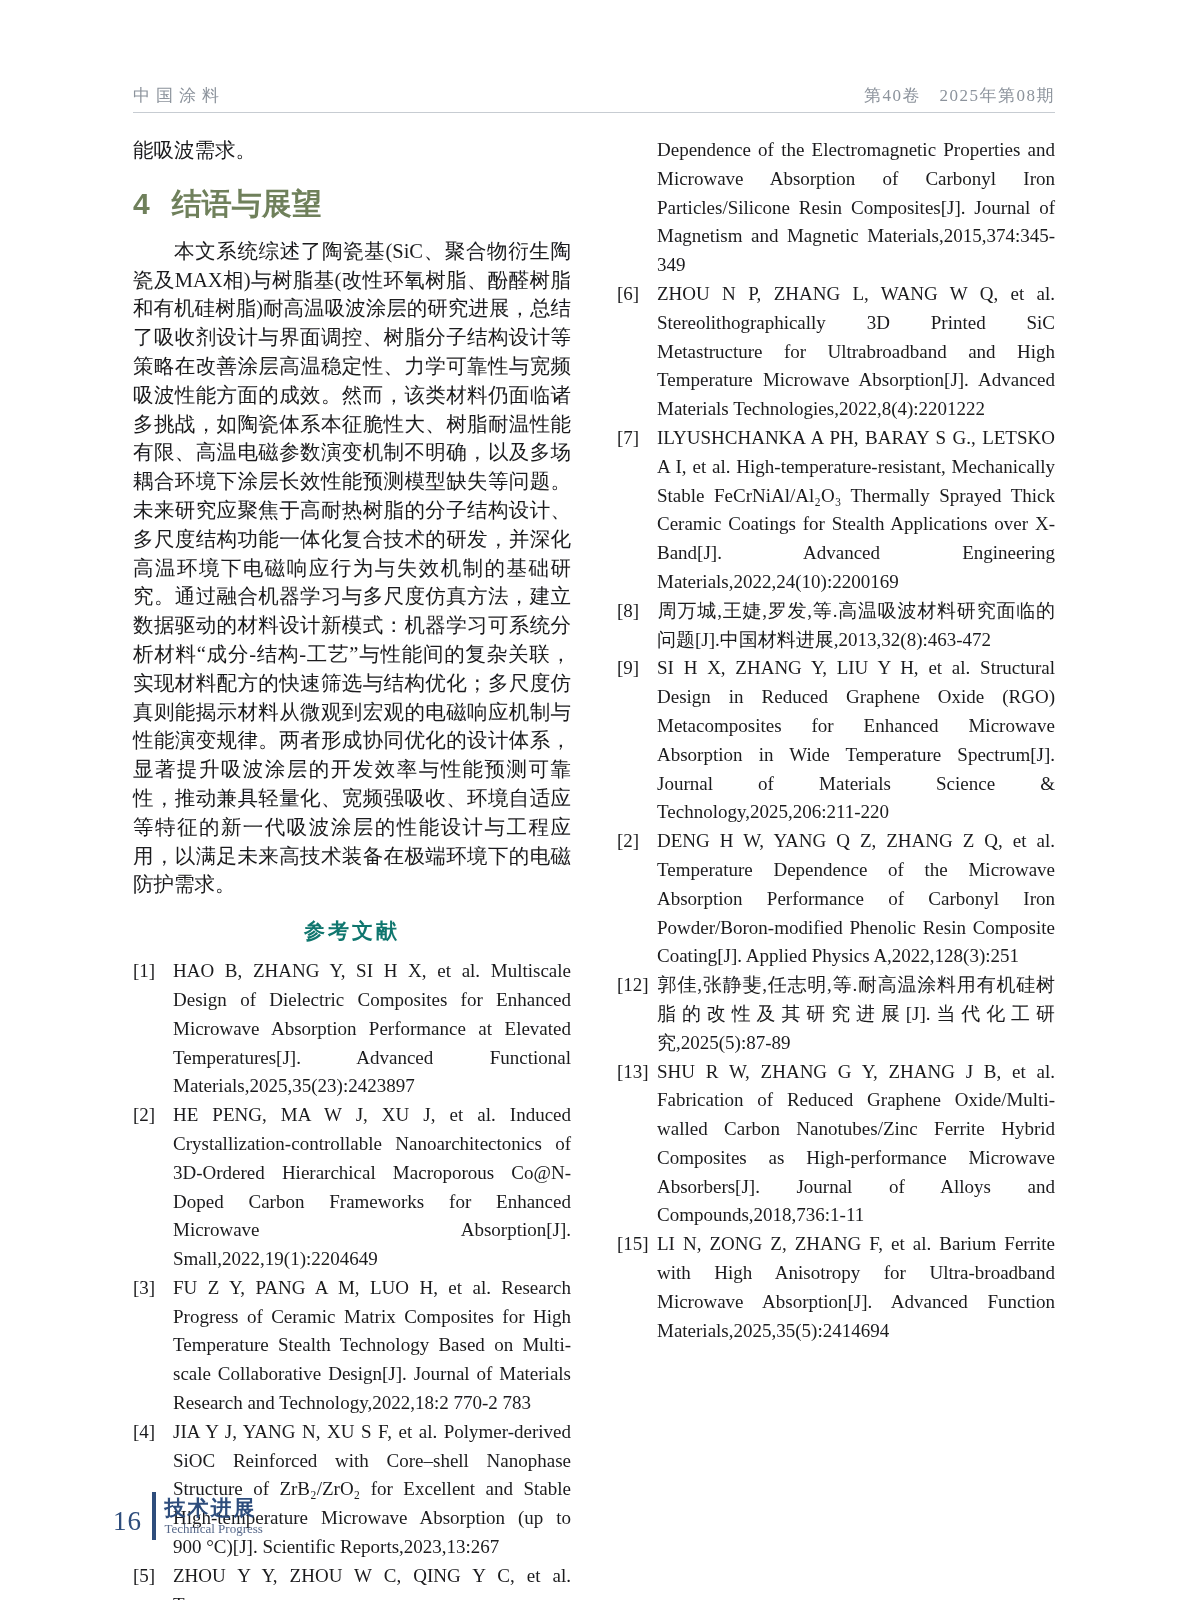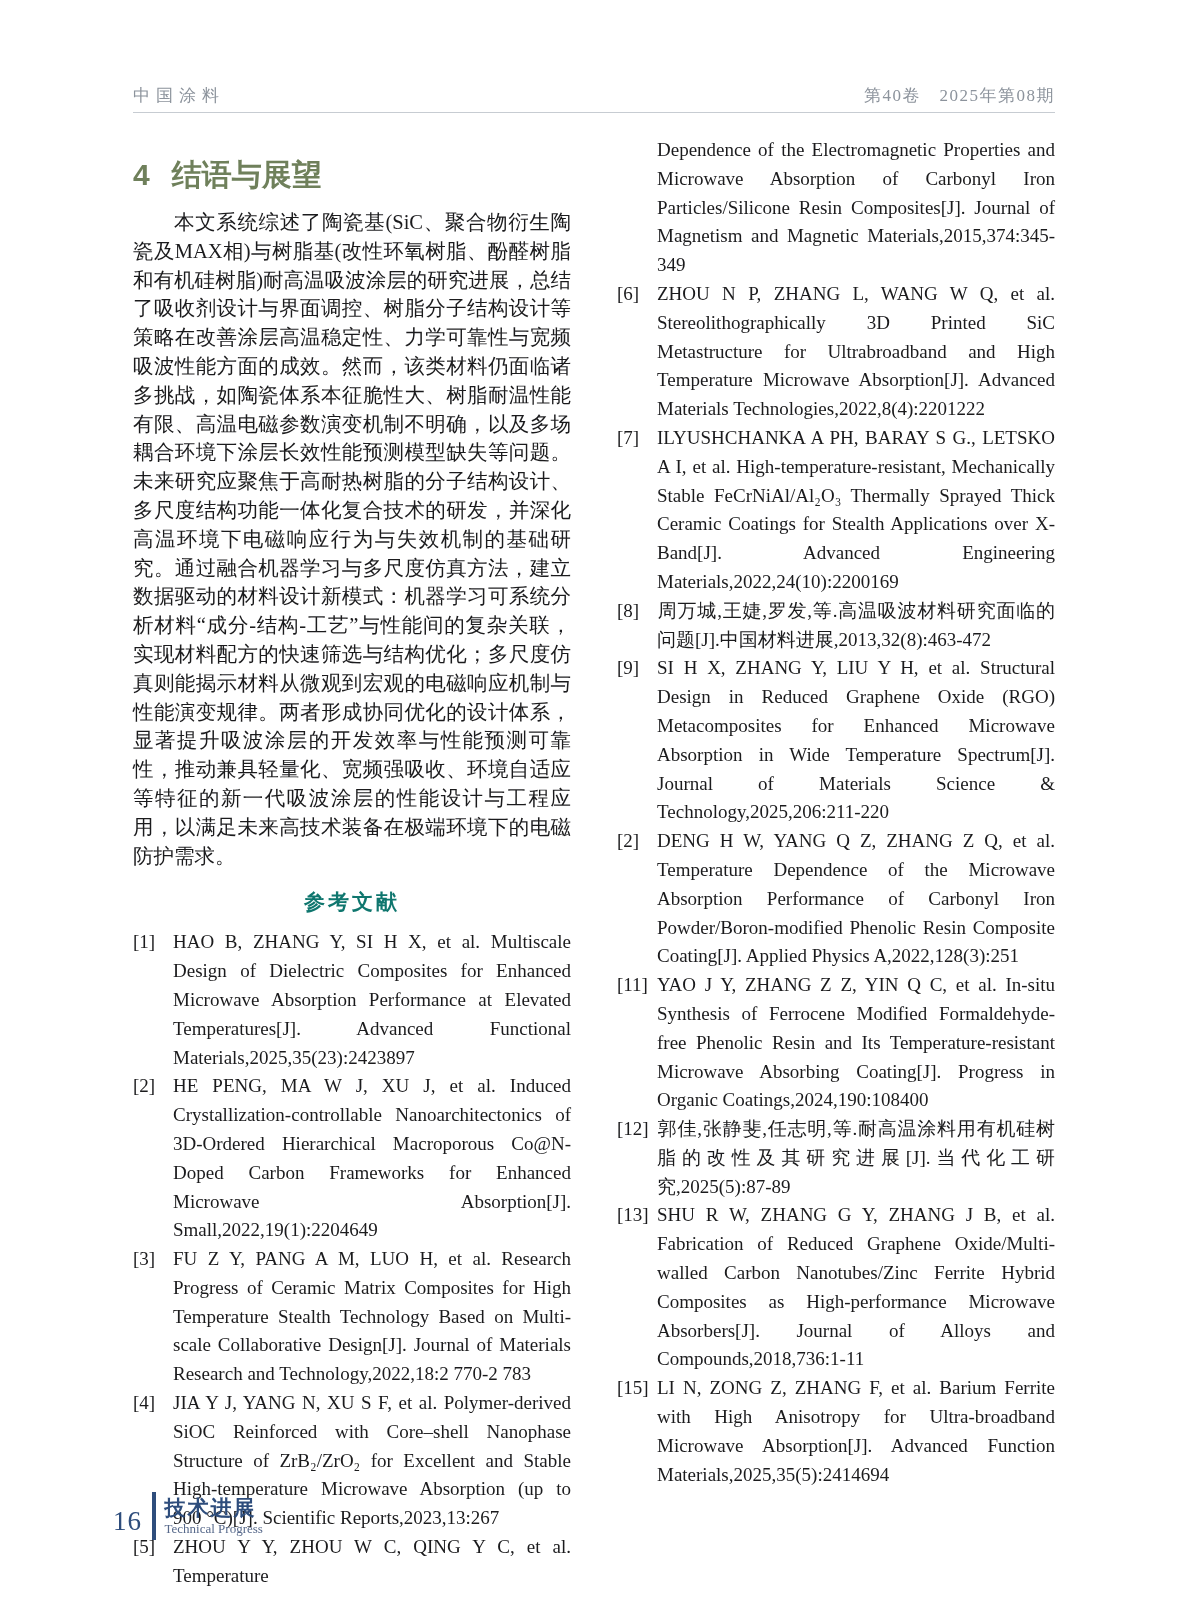--- a/index.html
+++ b/index.html
@@ -62,20 +62,21 @@
 
 <div class="page">
 
   <div class="header">
     <span class="journal-name">中国涂料</span>
     <span class="issue-info">第40卷　2025年第08期</span>
   </div>
   <div class="header-rule"></div>
 
   <div class="col left">
+    <p class="body-cn lead">能吸波需求。</p>
     <h2 class="section-heading">
       <span>4</span>
       <span>结语与展望</span>
     </h2>
     <p class="body-cn indent">本文系统综述了陶瓷基(SiC、聚合物衍生陶瓷及MAX相)与树脂基(改性环氧树脂、酚醛树脂和有机硅树脂)耐高温吸波涂层的研究进展，总结了吸收剂设计与界面调控、树脂分子结构设计等策略在改善涂层高温稳定性、力学可靠性与宽频吸波性能方面的成效。然而，该类材料仍面临诸多挑战，如陶瓷体系本征脆性大、树脂耐温性能有限、高温电磁参数演变机制不明确，以及多场耦合环境下涂层长效性能预测模型缺失等问题。未来研究应聚焦于高耐热树脂的分子结构设计、多尺度结构功能一体化复合技术的研发，并深化高温环境下电磁响应行为与失效机制的基础研究。通过融合机器学习与多尺度仿真方法，建立数据驱动的材料设计新模式：机器学习可系统分析材料“成分-结构-工艺”与性能间的复杂关联，实现材料配方的快速筛选与结构优化；多尺度仿真则能揭示材料从微观到宏观的电磁响应机制与性能演变规律。两者形成协同优化的设计体系，显著提升吸波涂层的开发效率与性能预测可靠性，推动兼具轻量化、宽频强吸收、环境自适应等特征的新一代吸波涂层的性能设计与工程应用，以满足未来高技术装备在极端环境下的电磁防护需求。</p>
 
     <h3 class="refs-heading">参考文献</h3>
 
     <div>
       <p class="ref"><span class="lbl">[1]</span><span>HAO B, ZHANG Y, SI H X, et al. Multiscale Design of Dielectric Composites for Enhanced Microwave Absorption Performance at Elevated Temperatures[J]. Advanced Functional Materials,2025,35(23):2423897</span></p>
@@ -87,21 +88,20 @@
   </div>
 
   <div class="col right">
     <p class="ref cont">Dependence of the Electromagnetic Properties and Microwave Absorption of Carbonyl Iron Particles/Silicone Resin Composites[J]. Journal of Magnetism and Magnetic Materials,2015,374:345-349</p>
     <div>
       <p class="ref"><span class="lbl">[6]</span><span>ZHOU N P, ZHANG L, WANG W Q, et al. Stereolithographically 3D Printed SiC Metastructure for Ultrabroadband and High Temperature Microwave Absorption[J]. Advanced Materials Technologies,2022,8(4):2201222</span></p>
       <p class="ref"><span class="lbl">[7]</span><span>ILYUSHCHANKA A PH, BARAY S G., LETSKO A I, et al. High-temperature-resistant, Mechanically Stable FeCrNiAl/Al₂O₃ Thermally Sprayed Thick Ceramic Coatings for Stealth Applications over X-Band[J]. Advanced Engineering Materials,2022,24(10):2200169</span></p>
       <p class="ref"><span class="lbl">[8]</span><span>周万城,王婕,罗发,等.高温吸波材料研究面临的问题[J].中国材料进展,2013,32(8):463-472</span></p>
       <p class="ref"><span class="lbl">[9]</span><span>SI H X, ZHANG Y, LIU Y H, et al. Structural Design in Reduced Graphene Oxide (RGO) Metacomposites for Enhanced Microwave Absorption in Wide Temperature Spectrum[J]. Journal of Materials Science &amp; Technology,2025,206:211-220</span></p>
       <p class="ref"><span class="lbl">[2]</span><span>DENG H W, YANG Q Z, ZHANG Z Q, et al. Temperature Dependence of the Microwave Absorption Performance of Carbonyl Iron Powder/Boron-modified Phenolic Resin Composite Coating[J]. Applied Physics A,2022,128(3):251</span></p>
-      <p class="ref"><span class="lbl">[11]</span><span>YAO J Y, ZHANG Z Z, YIN Q C, et al. In-situ Synthesis of Ferrocene Modified Formaldehyde-free Phenolic Resin and Its Temperature-resistant Microwave Absorbing Coating[J]. Progress in Organic Coatings,2024,190:108400</span></p>
       <p class="ref"><span class="lbl">[12]</span><span>郭佳,张静斐,任志明,等.耐高温涂料用有机硅树脂的改性及其研究进展[J].当代化工研究,2025(5):87-89</span></p>
       <p class="ref"><span class="lbl">[13]</span><span>SHU R W, ZHANG G Y, ZHANG J B, et al. Fabrication of Reduced Graphene Oxide/Multi-walled Carbon Nanotubes/Zinc Ferrite Hybrid Composites as High-performance Microwave Absorbers[J]. Journal of Alloys and Compounds,2018,736:1-11</span></p>
       <p class="ref"><span class="lbl">[15]</span><span>LI N, ZONG Z, ZHANG F, et al. Barium Ferrite with High Anisotropy for Ultra-broadband Microwave Absorption[J]. Advanced Function Materials,2025,35(5):2414694</span></p>
     </div>
   </div>
 
   <div class="footer">
     <span class="pageno">16</span>
     <span class="fbar"></span>
     <span class="fcol">

